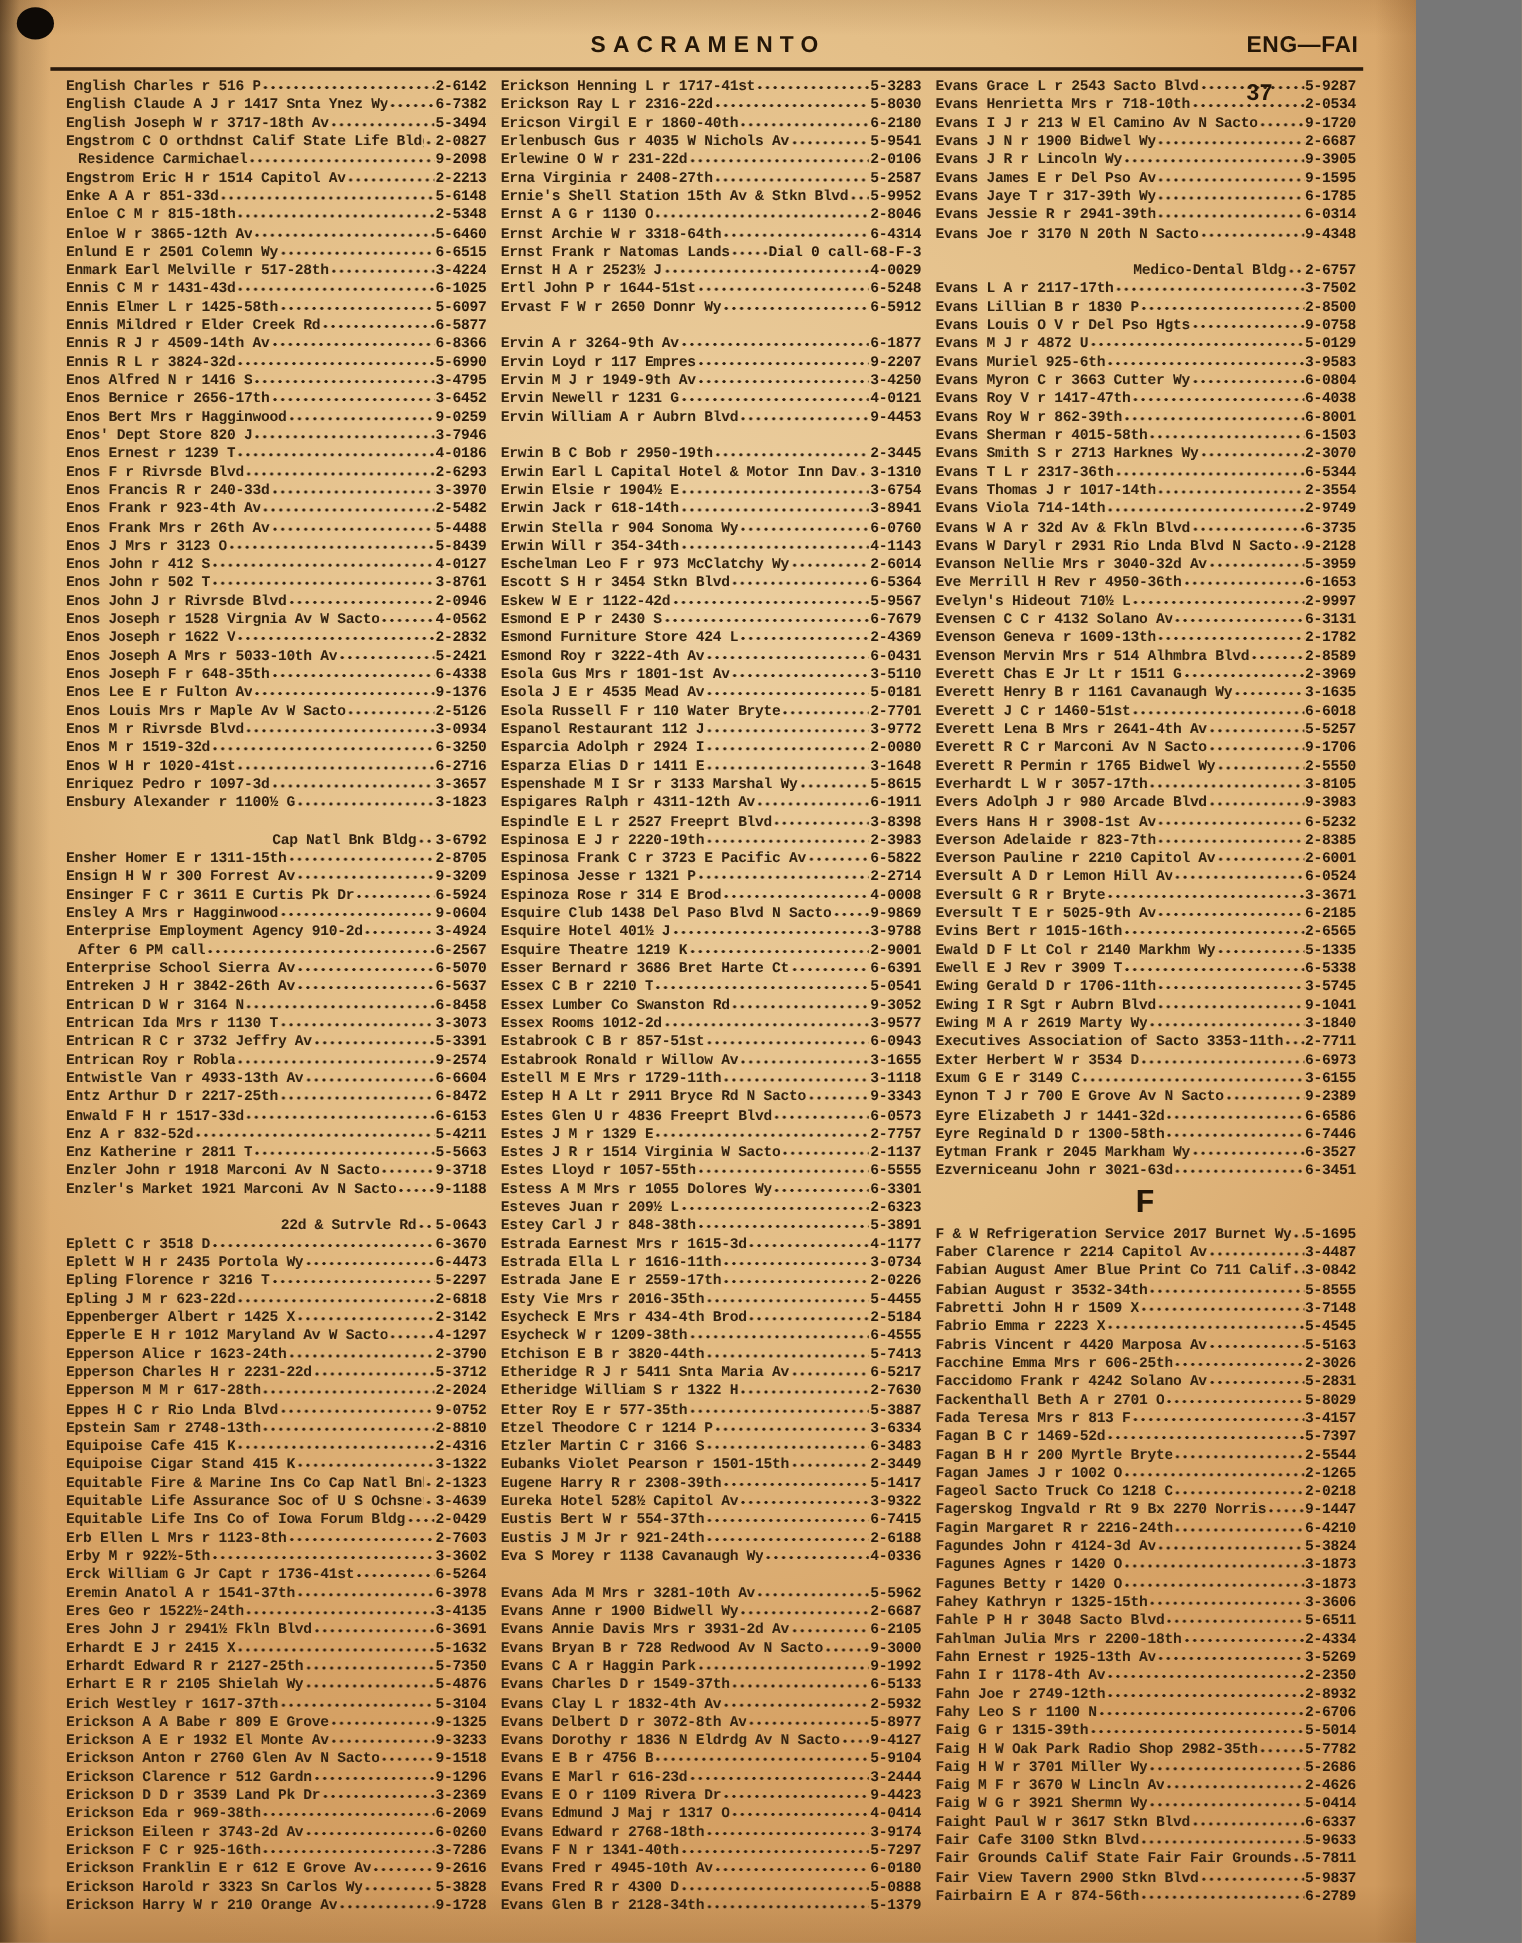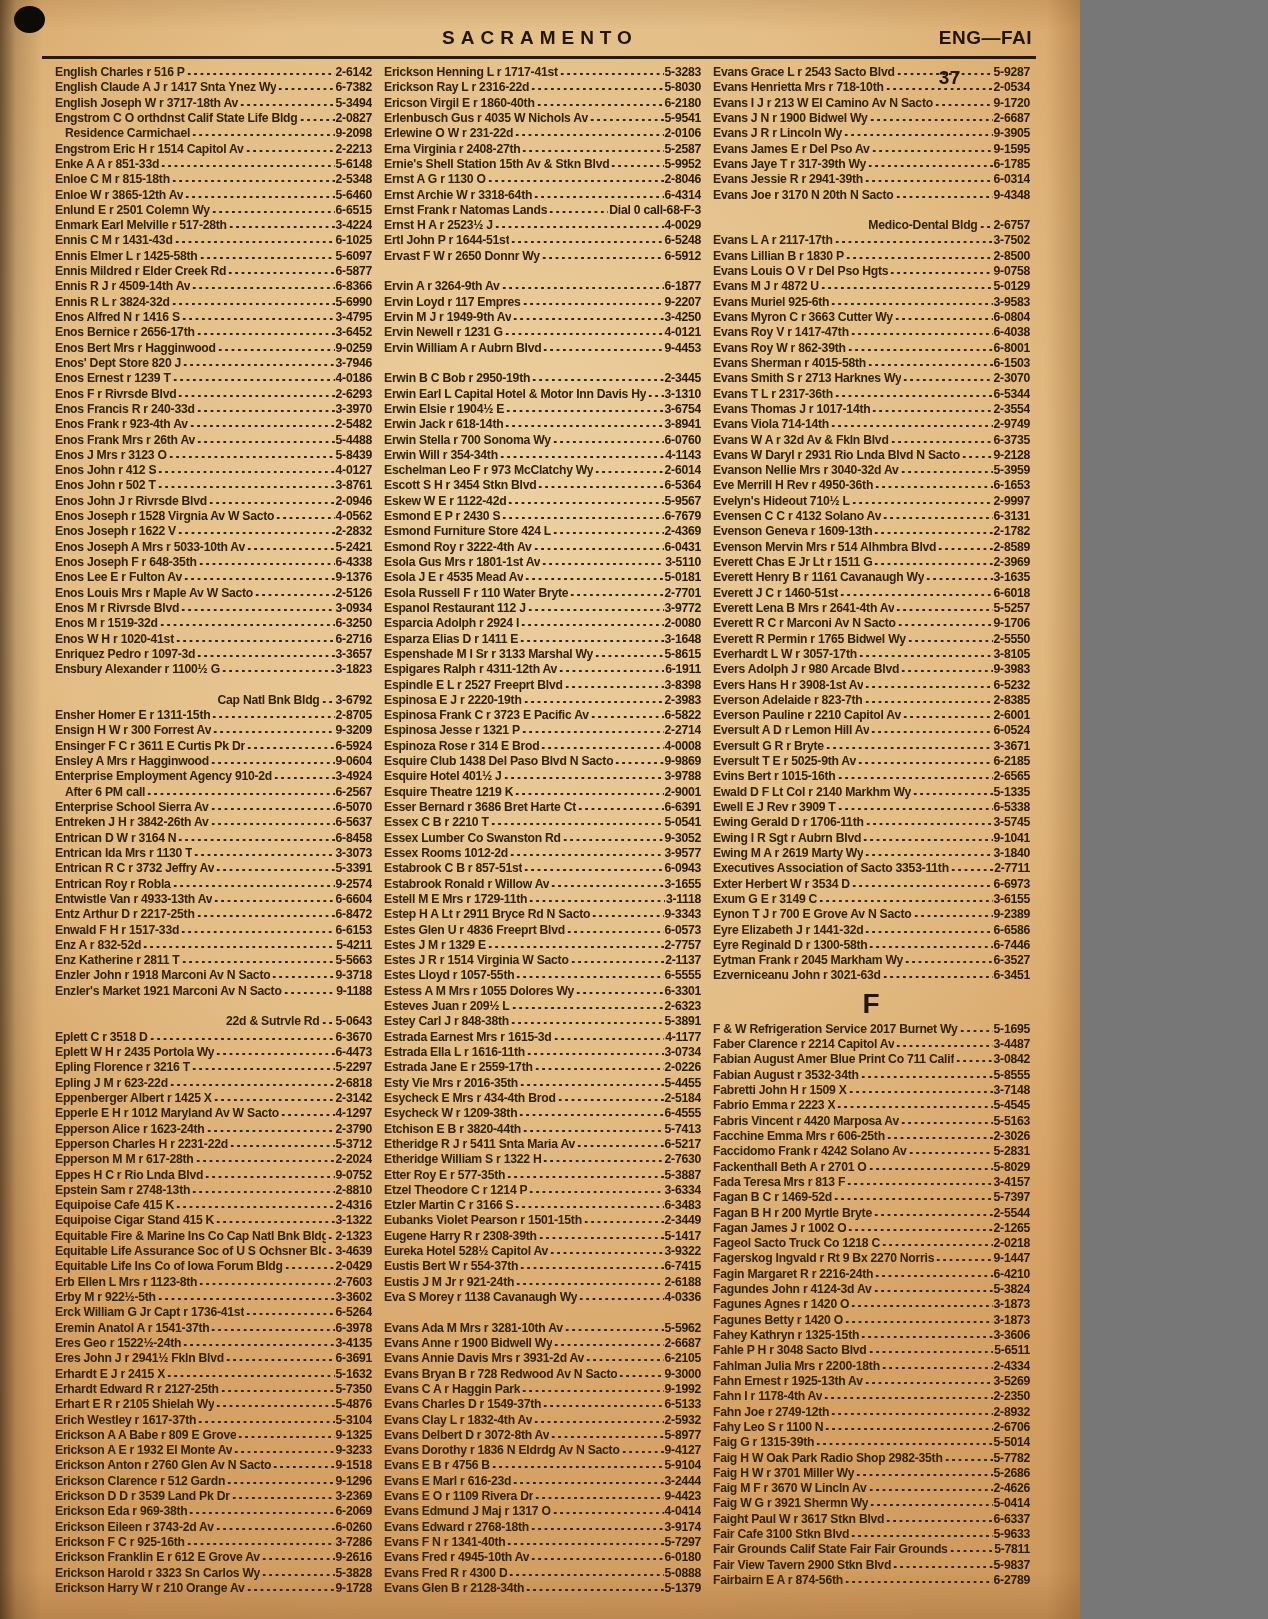--- a/index.html
+++ b/index.html
@@ -1,35 +1,34 @@
 <!DOCTYPE html>
 <html><head>
 <meta charset="utf-8">
 <style>
   html,body{margin:0;padding:0;background:#777;}
   .page{
-    position:relative;width:1052px;height:1619px;overflow:hidden;
+    position:relative;width:1180px;height:1619px;overflow:hidden;
     font-family:"Liberation Sans",sans-serif;font-weight:700;
     color:#33220f;font-size:12.2px;letter-spacing:-0.25px;
     background-color:#d9a96d;
     background-image:
       linear-gradient(90deg, rgba(30,16,4,0.60) 0px, rgba(30,16,4,0.18) 16px, rgba(30,16,4,0.0) 42px),
       linear-gradient(270deg, rgba(110,62,20,0.28) 0px, rgba(110,62,20,0.0) 34px),
       linear-gradient(0deg, rgba(110,62,20,0.22) 0px, rgba(110,62,20,0.0) 48px),
       linear-gradient(180deg, rgba(120,70,25,0.16) 0px, rgba(120,70,25,0.0) 30px),
       radial-gradient(ellipse 980px 1200px at 48% 32%, #ecd0a2 0%, #e3bd85 48%, #d6a265 78%, #cf9a5e 100%);
-    padding-left: 28px;
   }
   .ink-dot{position:absolute;left:14px;top:6px;width:31px;height:27px;border-radius:50%;background:#0e0a06;}
   .header-title{position:absolute;top:27px;left:0;width:100%;text-align:center;
     font-size:19px;letter-spacing:6px;color:#241607;}
   .header-right{position:absolute;top:27px;right:48px;display:flex;gap:18px;
     font-size:19px;letter-spacing:0.5px;color:#241607;flex-direction:column;}
   .rule{position:absolute;top:56px;left:42px;right:44px;height:3px;background:#2a1a0c;}
-  .columns{position:absolute;left:55px;right:50px;top:65px;bottom:18px;display:flex;gap:12px;}
+  .columns{position:absolute;left:55px;right:50px;top:65px;bottom:18px;display:flex;gap:12px;font-family:Liberation Mono, monospace;}
   .col{flex:1 1 0;overflow:hidden;}
   .row{display:flex;align-items:baseline;height:15.32px;overflow:hidden;}
   .nm{white-space:nowrap;overflow:hidden;flex:0 1 auto;}
   .indent .nm{padding-left:10px;}
   .dots{flex:1 0 8px;height:10px;margin:0 1px;
     background-image:radial-gradient(circle, rgba(42,26,10,.95) 1.15px, rgba(42,26,10,0) 1.5px);
     background-size:6.4px 4px;background-repeat:repeat-x;background-position:0 bottom;}
   .num{white-space:nowrap;color:#2a1a0a;}
   .cont .fill{flex:1 1 auto;}
   .cont .nm{flex:0 0 auto;}
@@ -661,21 +660,21 @@
           <div class="nm">Erwin Elsie r 1904½ E</div>
           <div class="dots"></div>
           <div class="num">3-6754</div>
         </div>
         <div class="row">
           <div class="nm">Erwin Jack r 618-14th</div>
           <div class="dots"></div>
           <div class="num">3-8941</div>
         </div>
         <div class="row">
-          <div class="nm">Erwin Stella r 700 Sonoma Wy</div>
+          <div class="nm">Erwin Stella r 904 Sonoma Wy</div>
           <div class="dots"></div>
           <div class="num">6-0760</div>
         </div>
         <div class="row">
           <div class="nm">Erwin Will r 354-34th</div>
           <div class="dots"></div>
           <div class="num">4-1143</div>
         </div>
         <div class="row">
           <div class="nm">Eschelman Leo F r 973 McClatchy Wy</div>

